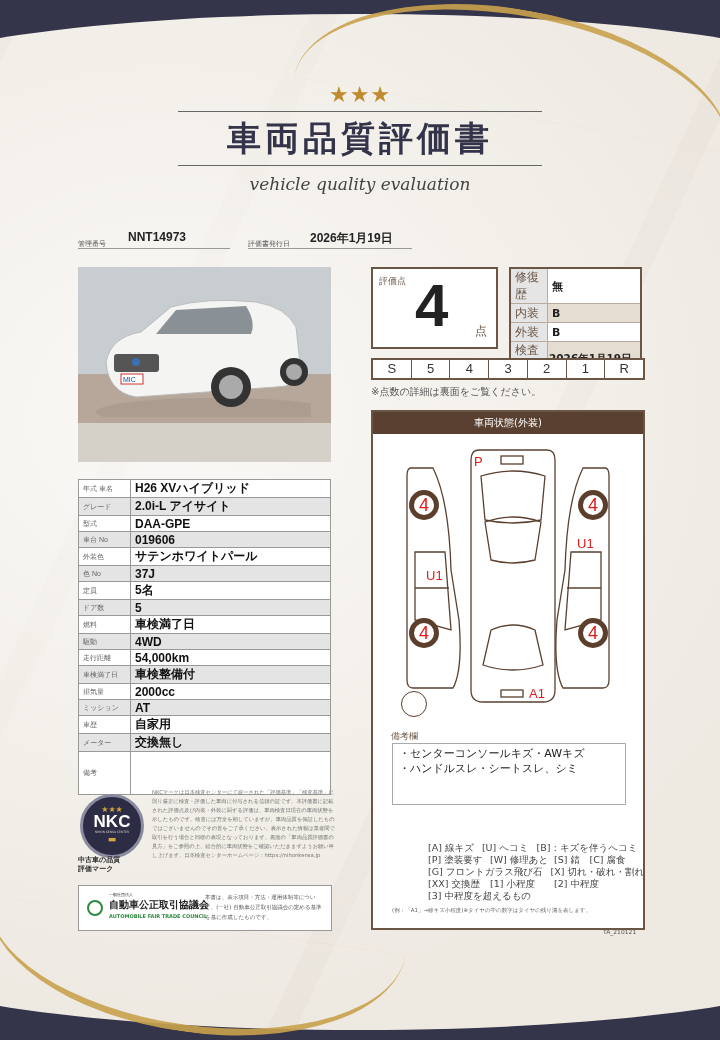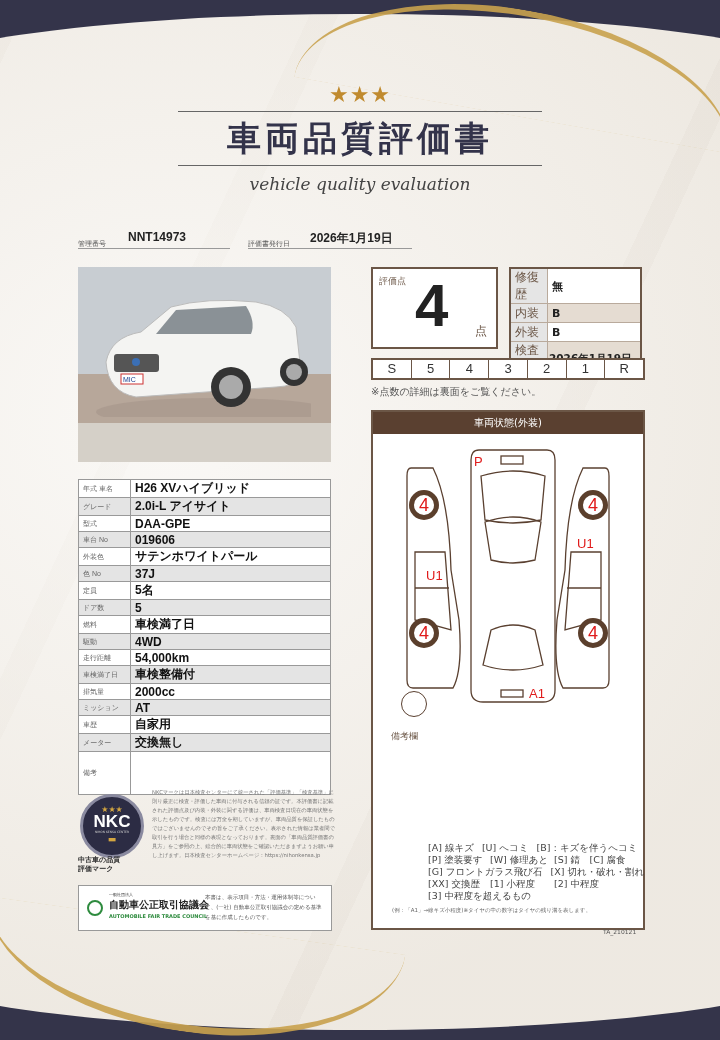--- a/index.html
+++ b/index.html
@@ -224,20 +224,24 @@
   <span class="mark" style="left:204px;top:124px;">U1</span>
   <span class="mark" style="left:53px;top:156px;">U1</span>
   <span class="mark" style="left:156px;top:274px;">A1</span>
   <div class="tire" style="left:36px;top:78px;">4</div>
   <div class="tire" style="left:205px;top:78px;">4</div>
   <div class="tire" style="left:36px;top:206px;">4</div>
   <div class="tire" style="left:205px;top:206px;">4</div>
   <div class="abs" style="left:28px;top:279px;width:24px;height:24px;border:1.3px solid #5a4030;border-radius:50%;"></div>
 
   <div class="remarks-label">備考欄</div>
+  <div class="remarks">
+    <div>・センターコンソールキズ・AWキズ</div>
+    <div>・ハンドルスレ・シートスレ、シミ</div>
+  </div>
 
   <div class="legend">
     <div class="row">
         <span style="width:54px">[A] 線キズ</span>
         <span style="width:56px">[U] へコミ</span>
         <span>[B]：キズを伴うへコミ</span>
       </div>
     <div class="row">
         <span style="width:54px">[P] 塗装要す</span>
         <span style="width:56px">[W] 修理あと</span>

